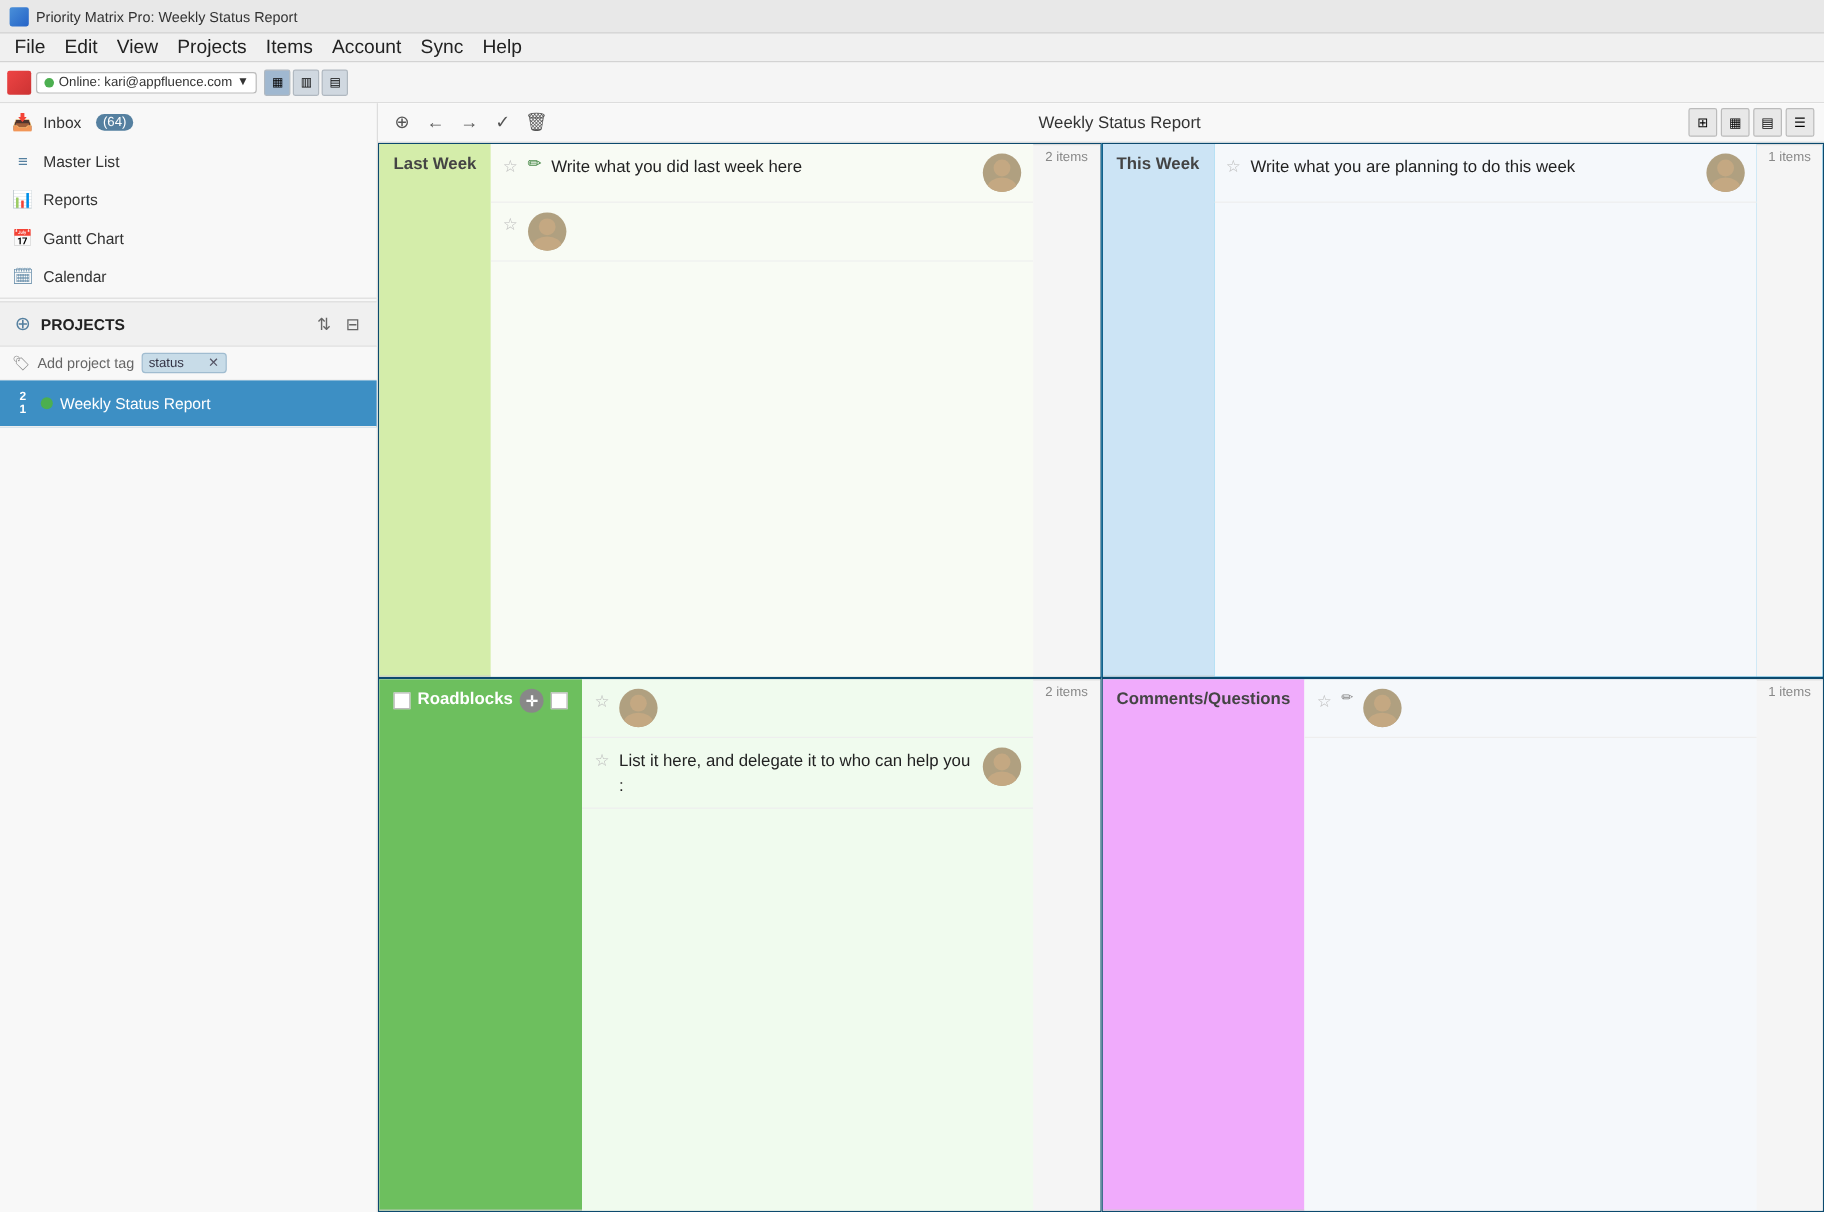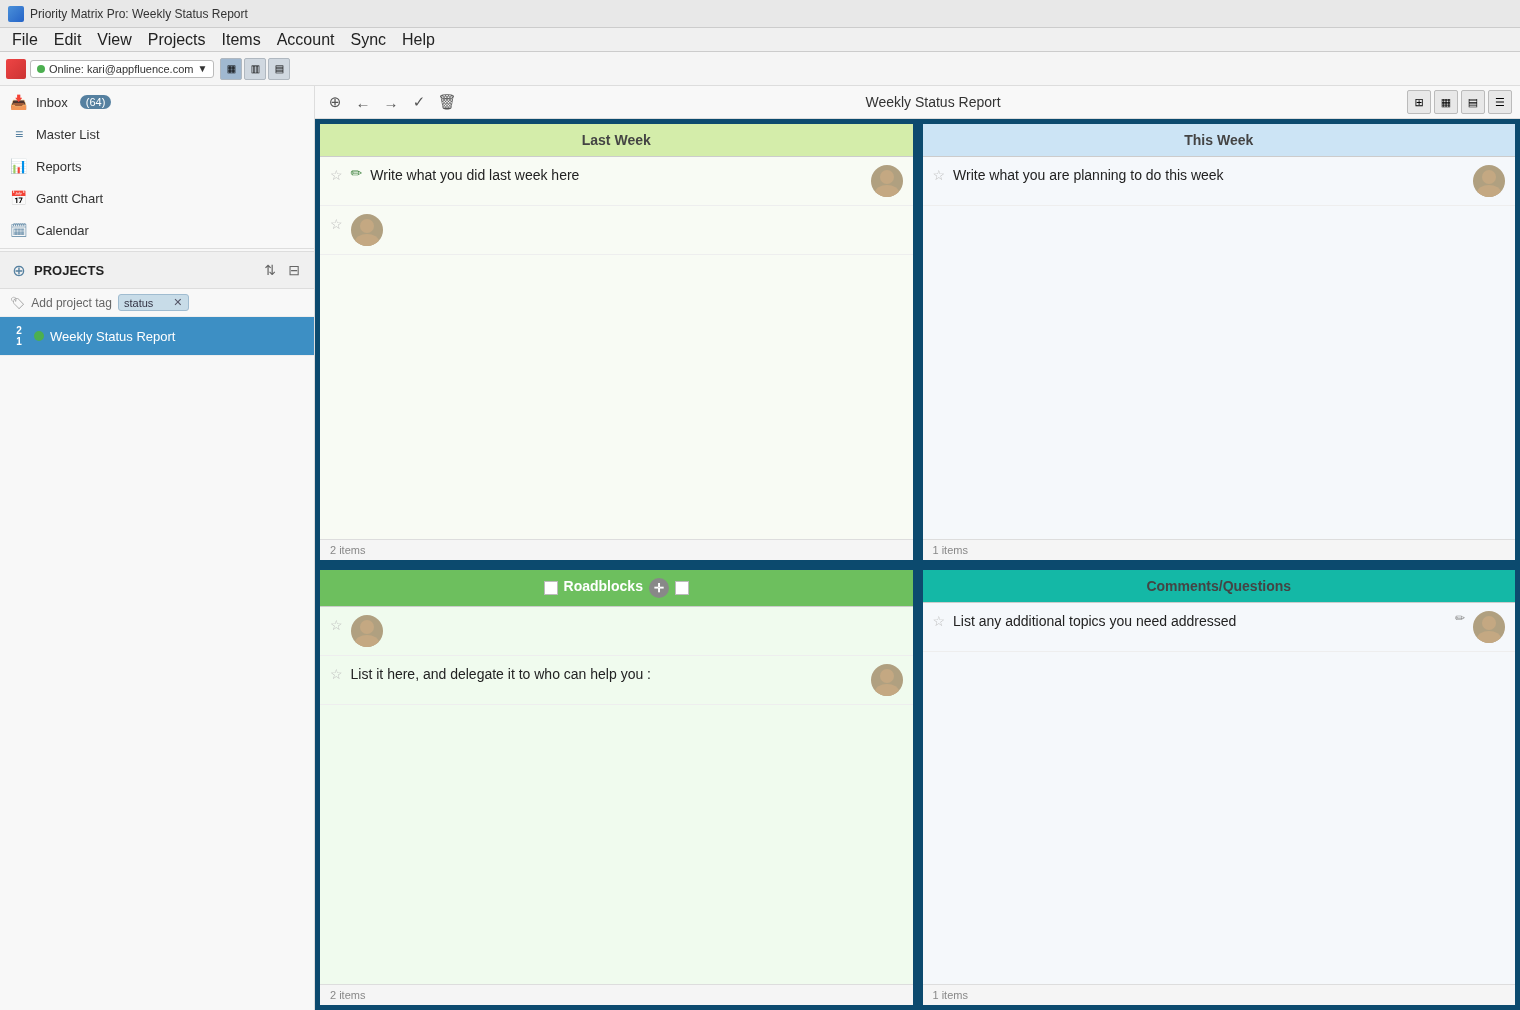--- a/index.html
+++ b/index.html
@@ -248,37 +248,37 @@
     
     #grid {
       flex: 1;
       display: grid;
       grid-template-columns: 1fr 1fr;
       grid-template-rows: 1fr 1fr;
       overflow: hidden;
     }
 
     .quadrant {
-      border: 5px solid #0c4a6e;
-      display: flex;
-      flex-direction: column;
+      border: 1px solid #0c4a6e;
+      display: flex;
+      flex-direction: row;
       overflow: hidden;
     }
 
     .quadrant-header {
       padding: 8px 12px;
       font-weight: bold;
       font-size: 14px;
       text-align: center;
       border-bottom: 1px solid #ccc;
     }
     .q-last-week .quadrant-header { background: #d4edaa; color: #444; }
     .q-this-week .quadrant-header { background: #cce4f5; color: #444; }
     .q-roadblocks .quadrant-header { background: #6dbf5e; color: #fff; }
-    .q-comments .quadrant-header { background: #14b8a6; color: #444; }
+    .q-comments .quadrant-header { background: #f0abfc; color: #444; }
 
     .quadrant-items {
       flex: 1;
       overflow-y: auto;
       background: #f8fbf4;
     }
     .q-this-week .quadrant-items,
     .q-comments .quadrant-items { background: #f5f8fb; }
     .q-roadblocks .quadrant-items { background: #f0fbee; }
 
@@ -529,21 +529,20 @@
         <div class="quadrant-footer">2 items</div>
       </div>
 
       <div class="quadrant q-comments">
         <div class="quadrant-header">
           <span>Comments/Questions</span>
         </div>
         <div class="quadrant-items">
           <div class="quadrant-item">
             <span class="star-btn">☆</span>
-            <span class="item-text">List any additional topics you need addressed</span>
             <span style="font-size:12px;color:#888;">✏</span>
             <div class="avatar">
               <svg viewBox="0 0 32 32" xmlns="http://www.w3.org/2000/svg">
                 <circle cx="16" cy="12" r="7" fill="#c4a882"></circle>
                 <ellipse cx="16" cy="28" rx="12" ry="8" fill="#c4a882"></ellipse>
               </svg>
             </div>
           </div>
         </div>
         <div class="quadrant-footer">1 items</div>

